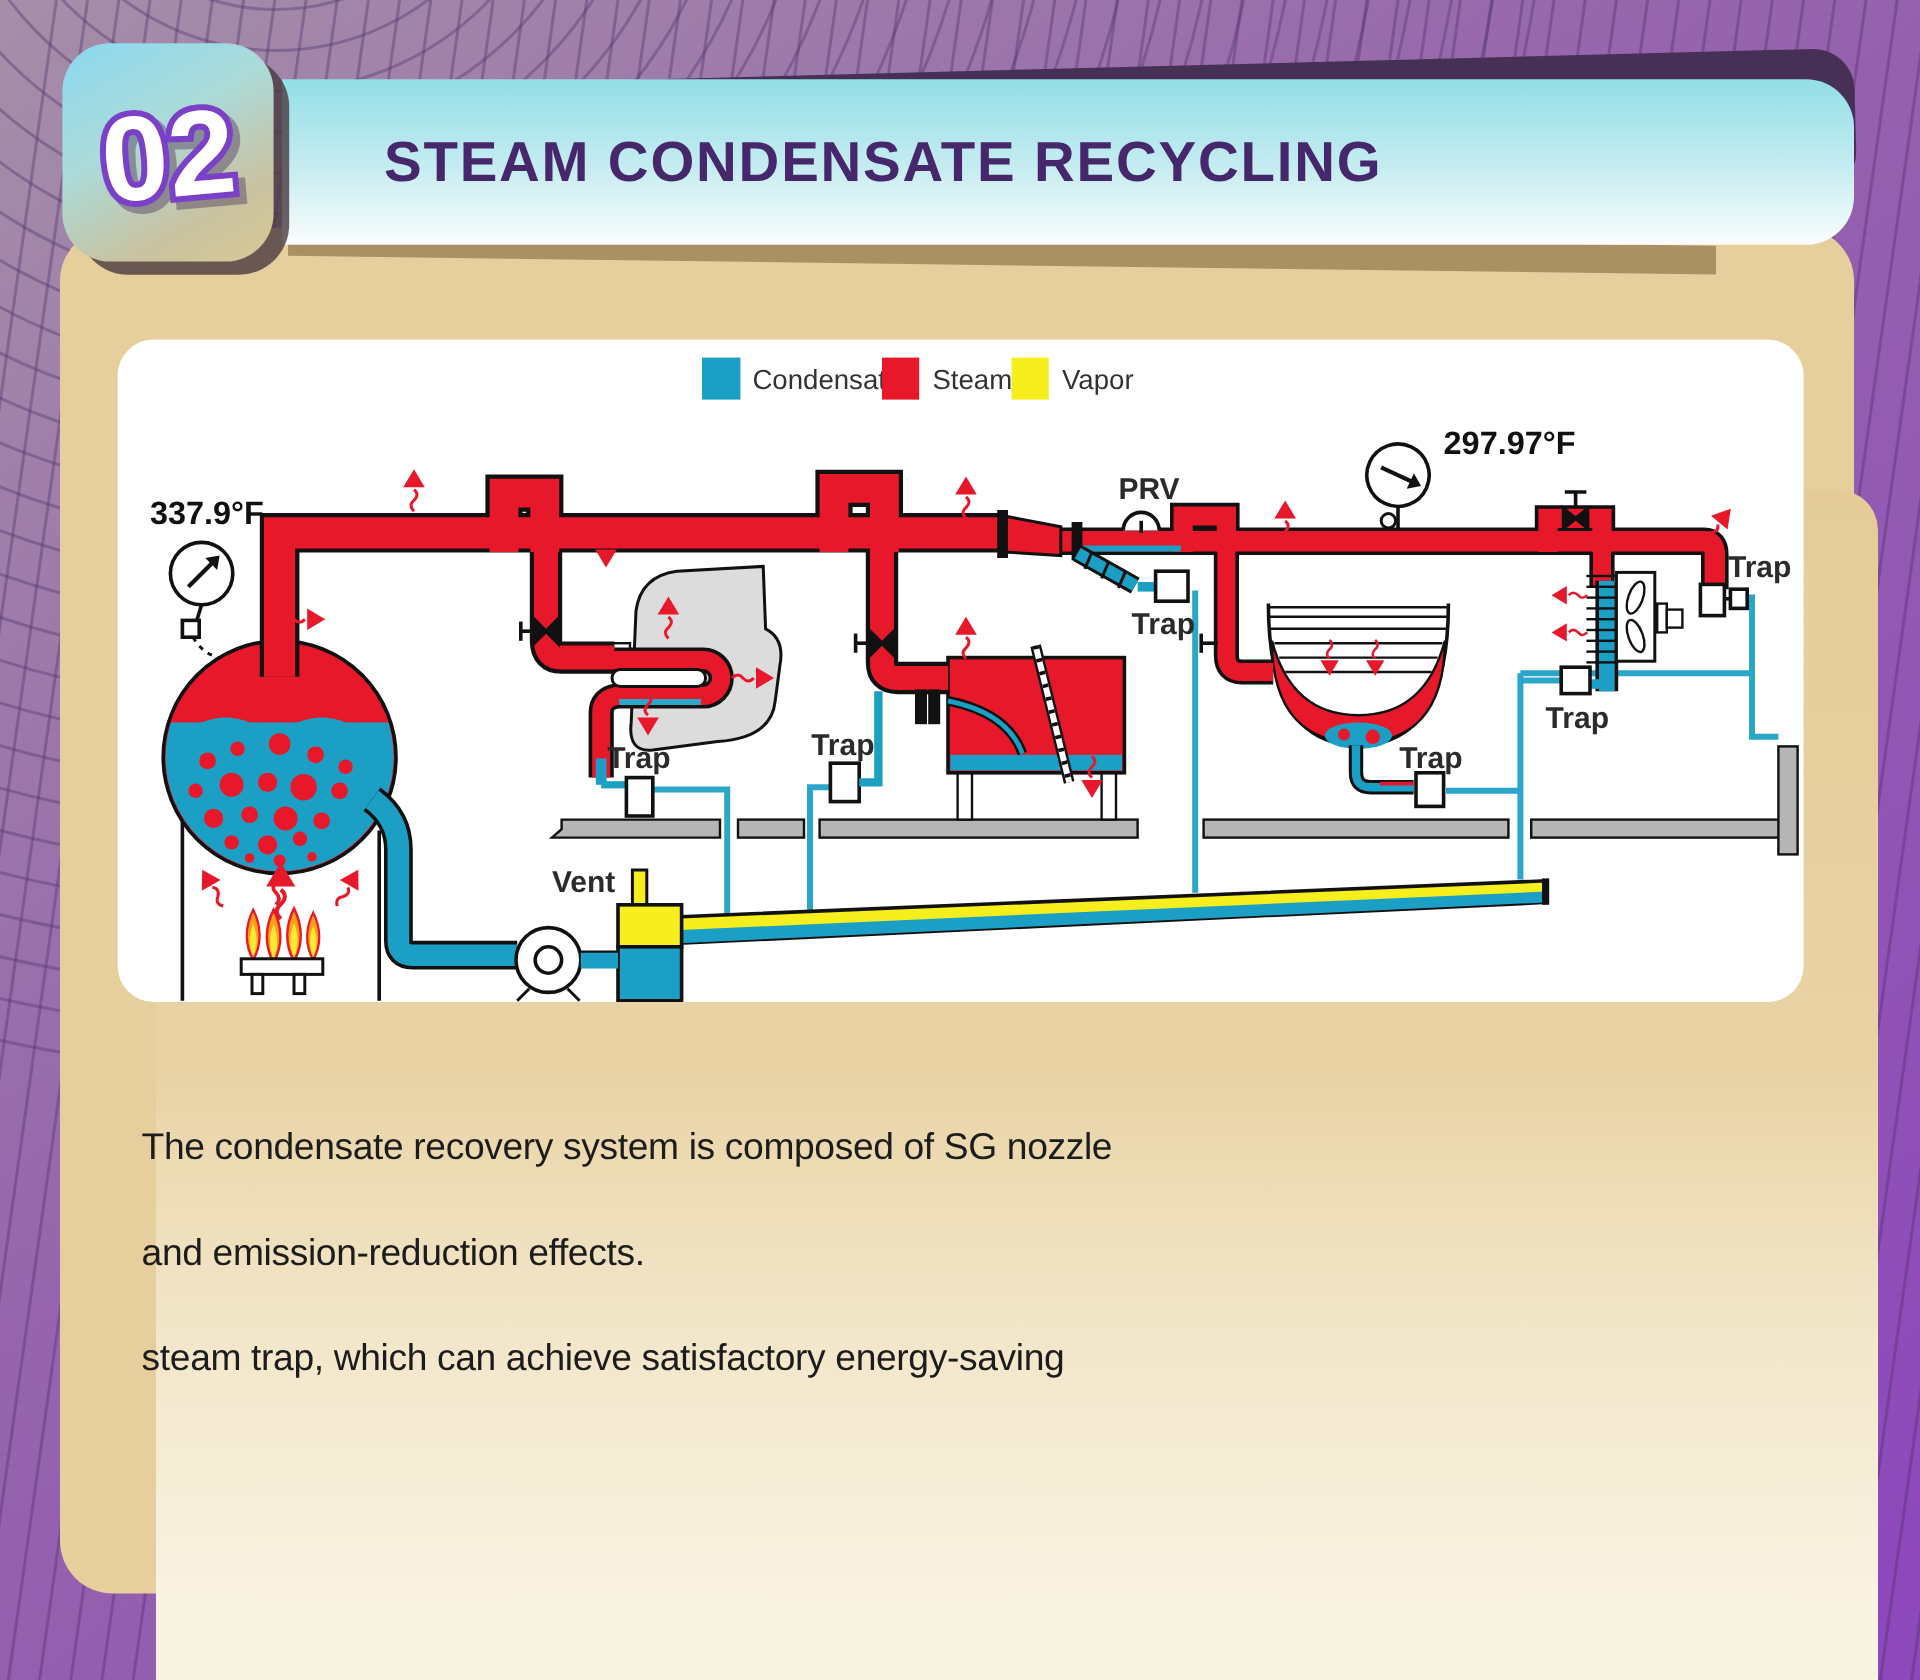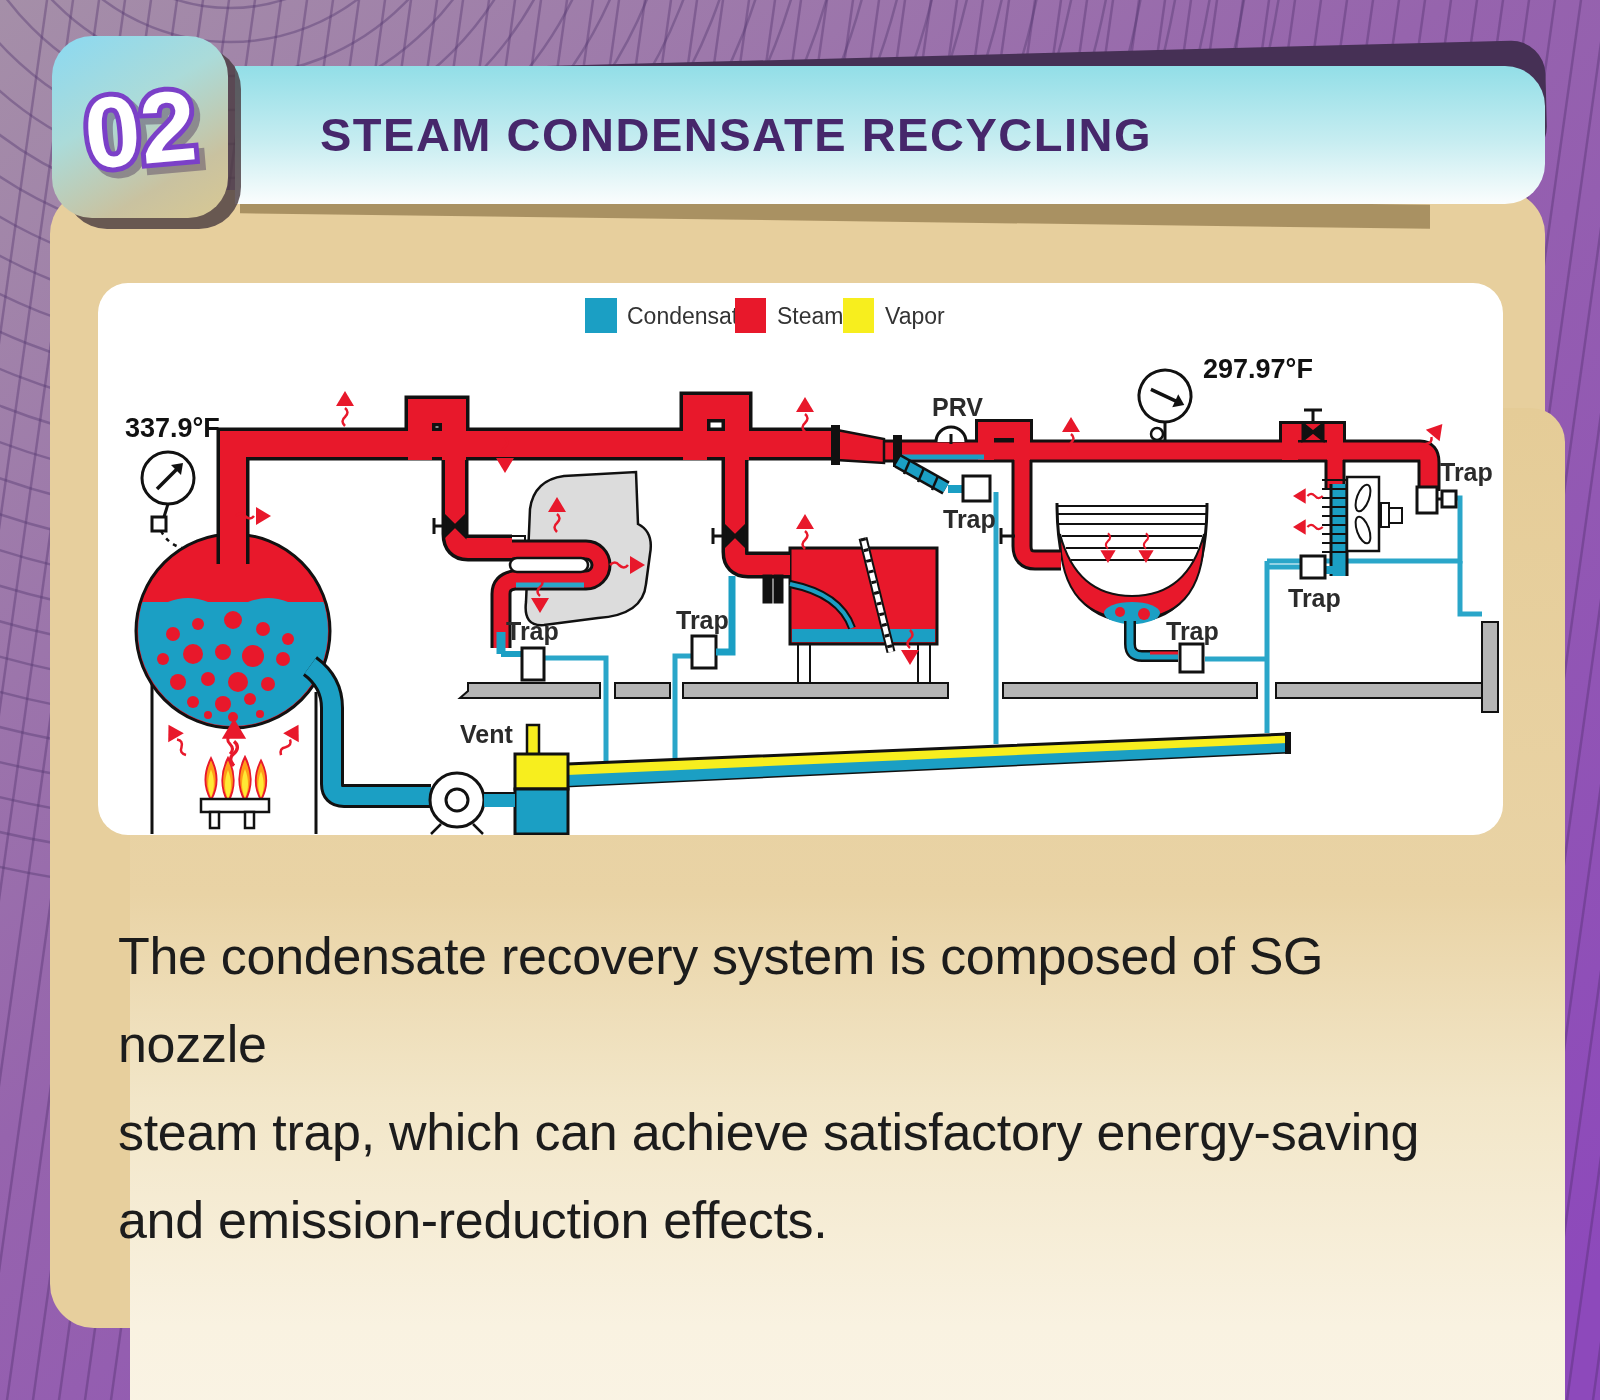--- a/index.html
+++ b/index.html
@@ -20,21 +20,21 @@
   .banner .title{position:absolute;left:85px;top:0;height:138px;line-height:138px;
         font-size:47px;font-weight:700;letter-spacing:1.5px;color:#46276b;white-space:nowrap;}
   .badge-shadow{position:absolute;left:65px;top:47px;width:176px;height:182px;
         background:rgba(72,58,62,.8);border-radius:42px;}
   .badge{position:absolute;left:52px;top:36px;width:176px;height:182px;border-radius:40px;
         background:linear-gradient(150deg,#8fd9ee 5%,#abdbd9 40%,#c9c2a0 75%,#d8c893 100%);}
   .diagram-panel{position:absolute;left:98px;top:283px;width:1405px;height:552px;background:#ffffff;
         border-radius:30px;overflow:hidden;}
   .diagram-panel svg{display:block;width:1405px;height:552px;}
   .body-text{position:absolute;left:118px;top:912px;width:1340px;color:#1c1c1c;
-        font-size:52px;line-height:88px;letter-spacing:-.3px;}
+        font-size:31px;line-height:88px;letter-spacing:-.3px;}
   text.lbl{font-family:"Liberation Sans",sans-serif;font-weight:700;fill:#2b2b2b;font-size:25px;}
   text.tmp{font-family:"Liberation Sans",sans-serif;font-weight:700;fill:#111;font-size:27px;}
   text.leg{font-family:"Liberation Sans",sans-serif;fill:#333;font-size:23px;}
 </style>
 </head>
 <body>
 
 <svg id="bg-svg">
   <defs>
     <linearGradient id="bgG" x1="0" y1="0" x2="0.9" y2="1">
@@ -491,15 +491,15 @@
     <use href="#arr" transform="translate(1010,268) rotate(180) scale(0.85)"></use>
     <use href="#arr" transform="translate(1048,268) rotate(180) scale(0.85)"></use>
     <use href="#arr" transform="translate(1206,212) rotate(-90) scale(0.85)"></use>
     <use href="#arr" transform="translate(1206,243) rotate(-90) scale(0.85)"></use>
   </g>
 </svg>
 </div>
 
 <div class="body-text">
   <div>The condensate recovery system is composed of SG nozzle</div>
+  <div>and emission-reduction effects.</div>
   <div>steam trap, which can achieve satisfactory energy-saving</div>
-  <div>and emission-reduction effects.</div>
 </div>
 
 </body></html>

